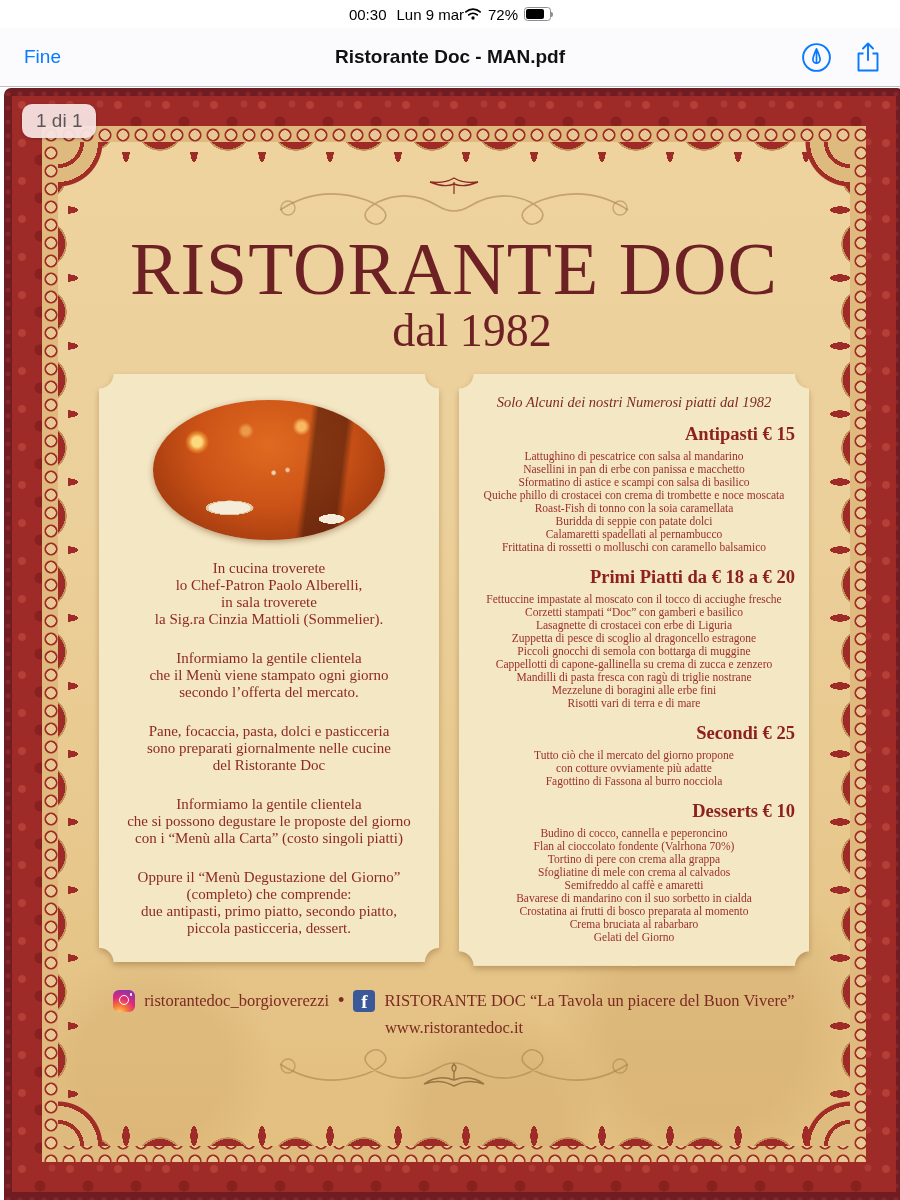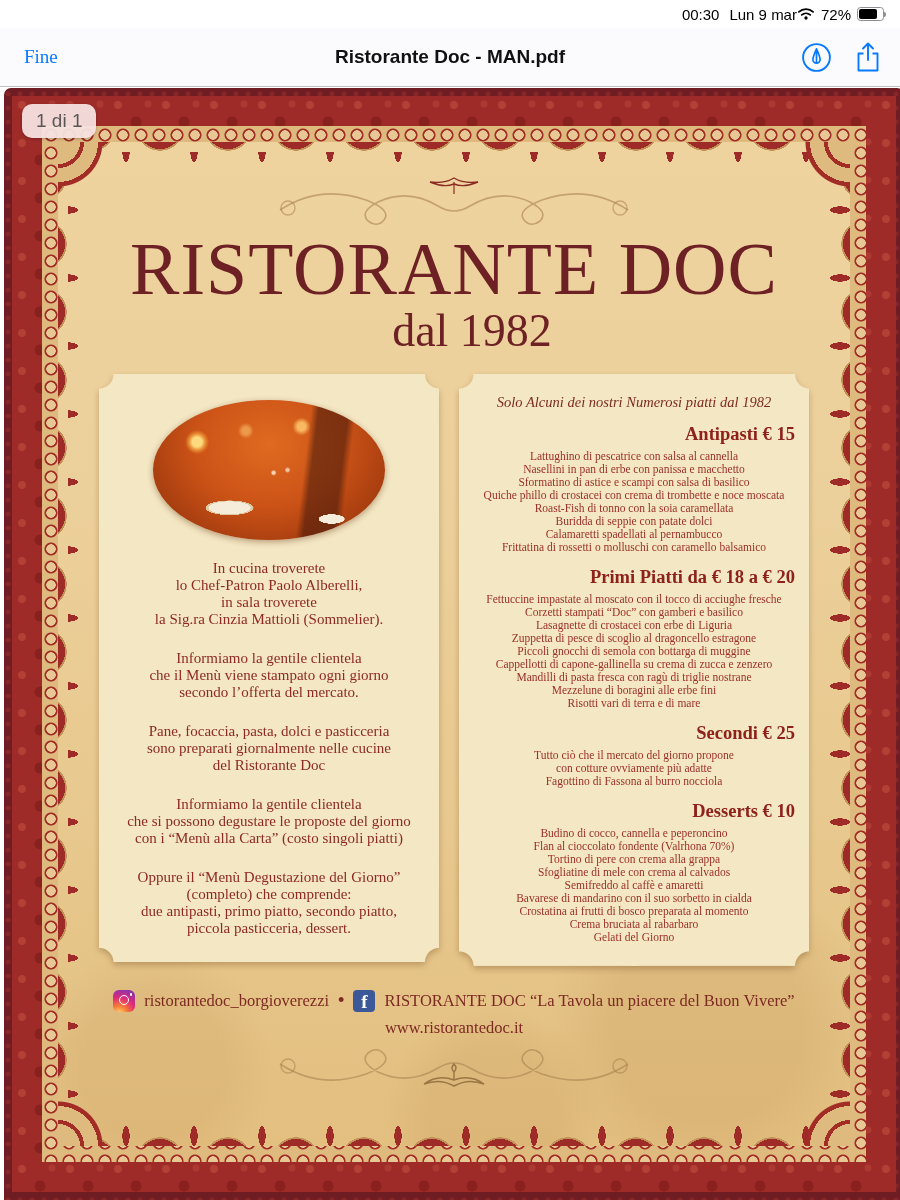--- a/index.html
+++ b/index.html
@@ -2,32 +2,32 @@
 <html><head>
 <meta charset="utf-8">
 <style>
   html,body{margin:0;padding:0;}
   body{width:900px;height:1200px;overflow:hidden;background:#fff;
        font-family:"Liberation Sans",sans-serif;}
   .screen{position:relative;width:900px;height:1200px;background:#fff;}
 
   
   .status-bar{position:absolute;top:0;left:0;right:0;height:28px;background:#fff;
-    display:flex;justify-content:flex-end;align-items:center;padding:0 16px;box-sizing:border-box;}
+    display:flex;justify-content:center;align-items:center;padding:0 16px;box-sizing:border-box;}
   .sb-left{display:flex;gap:10px;font-size:15px;font-weight:500;color:#000;}
   .sb-right{display:flex;align-items:center;gap:6px;font-size:15px;font-weight:500;color:#000;}
   .batt{position:relative;width:25px;height:12px;border:1px solid #8e8e93;border-radius:3.5px;}
   .batt-fill{position:absolute;left:1px;top:1px;bottom:1px;width:70%;background:#000;border-radius:2px;}
   .batt-tip{position:absolute;right:-3px;top:3.5px;width:2px;height:5px;background:#8e8e93;border-radius:0 2px 2px 0;}
 
   
   .nav-bar{position:absolute;top:28px;left:0;right:0;height:58px;background:#fbfbfd;
     border-bottom:1px solid #bfbfc3;display:flex;align-items:center;}
   .nav-done{position:absolute;left:20px;background:none;border:none;color:#077aff;
-    font-size:19px;font-family:Liberation Serif, serif;cursor:pointer;padding:4px;}
+    font-size:19px;font-family:Liberation Sans, sans-serif;cursor:pointer;padding:4px;}
   .nav-title{position:absolute;left:0;right:0;text-align:center;font-size:19px;font-weight:600;color:#111;}
   .nav-actions{position:absolute;right:18px;display:flex;gap:22px;align-items:center;}
   .nav-actions button{background:none;border:none;padding:0;cursor:pointer;line-height:0;}
 
   
   .pdf-viewport{position:absolute;top:87px;left:0;right:0;bottom:0;background:#fff;}
   .page-indicator{position:absolute;left:22px;top:17px;z-index:30;background:rgba(245,226,224,.95);
     border-radius:10px;padding:6px 14px;font-size:19px;color:#5c5757;box-shadow:0 1px 3px rgba(0,0,0,.25);}
 
   
@@ -225,21 +225,21 @@
 (completo) che comprende:
 due antipasti, primo piatto, secondo piatto,
 piccola pasticceria, dessert.</div>
                   </div>
               </div>
 
               <div class="panel panel-right">
                 <div class="rp-header">Solo Alcuni dei nostri Numerosi piatti dal 1982</div>
                 <div>
                     <div class="sec-heading">Antipasti € 15</div>
-                    <div class="menu-item">Lattughino di pescatrice con salsa al cannella</div>
+                    <div class="menu-item">Lattughino di pescatrice con salsa al mandarino</div>
                     <div class="menu-item">Nasellini in pan di erbe con panissa e macchetto</div>
                     <div class="menu-item">Sformatino di astice e scampi con salsa di basilico</div>
                     <div class="menu-item">Quiche phillo di crostacei con crema di trombette e noce moscata</div>
                     <div class="menu-item">Roast-Fish di tonno con la soia caramellata</div>
                     <div class="menu-item">Buridda di seppie con patate dolci</div>
                     <div class="menu-item">Calamaretti spadellati al pernambucco</div>
                     <div class="menu-item">Frittatina di rossetti o molluschi con caramello balsamico</div>
                     <div class="sec-heading">Primi Piatti da € 18 a € 20</div>
                     <div class="menu-item">Fettuccine impastate al moscato con il tocco di acciughe fresche</div>
                     <div class="menu-item">Corzetti stampati “Doc” con gamberi e basilico</div>

